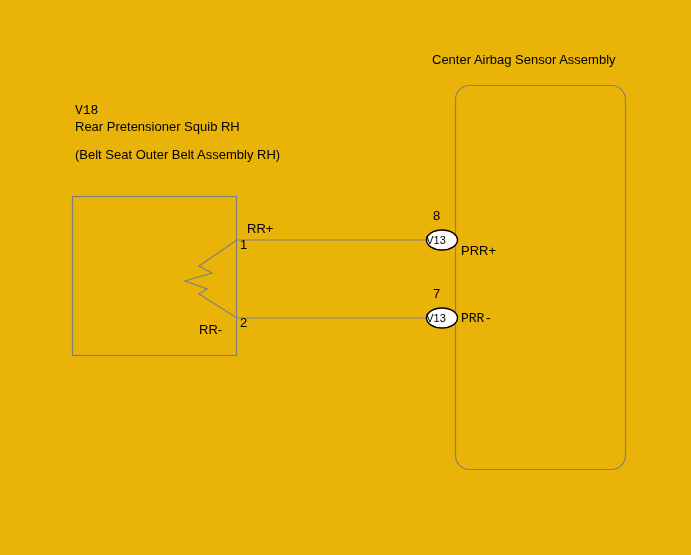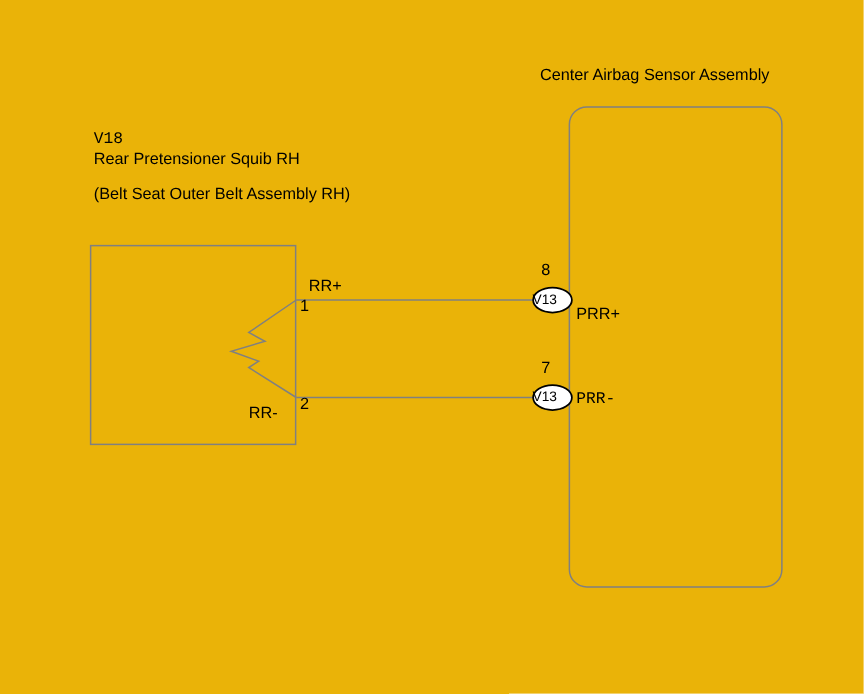--- a/index.html
+++ b/index.html
@@ -26,20 +26,21 @@
     line-height: 15px;
     color: #000000;
     white-space: nowrap;
   }
   .lbl-small {
     font-size: 11px;
     line-height: 13px;
   }
   .oval-text {
     width: 20px;
+    text-align: center;
   }
 </style>
 </head>
 <body>
 
 <div class="canvas">
 
   <svg width="691" height="555" viewBox="0 0 691 555">
 
     <rect x="72.5" y="196.5" width="164" height="159" fill="none" stroke="#808080" stroke-width="1.2"></rect>

